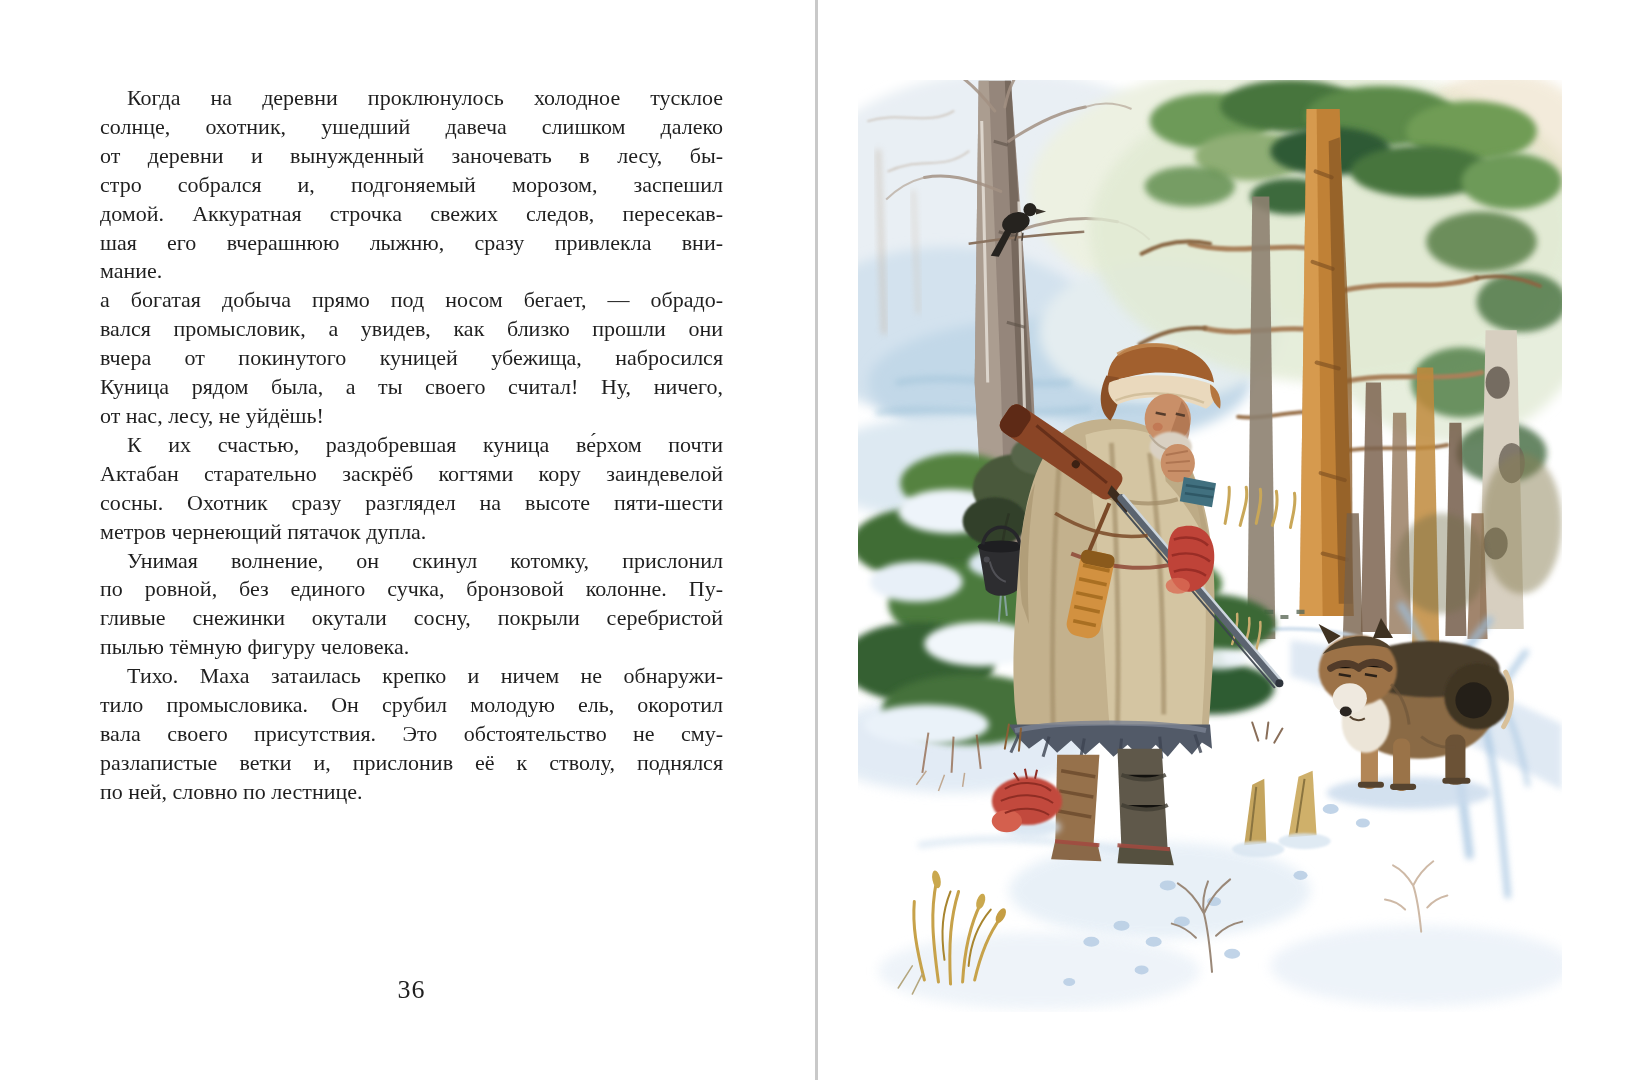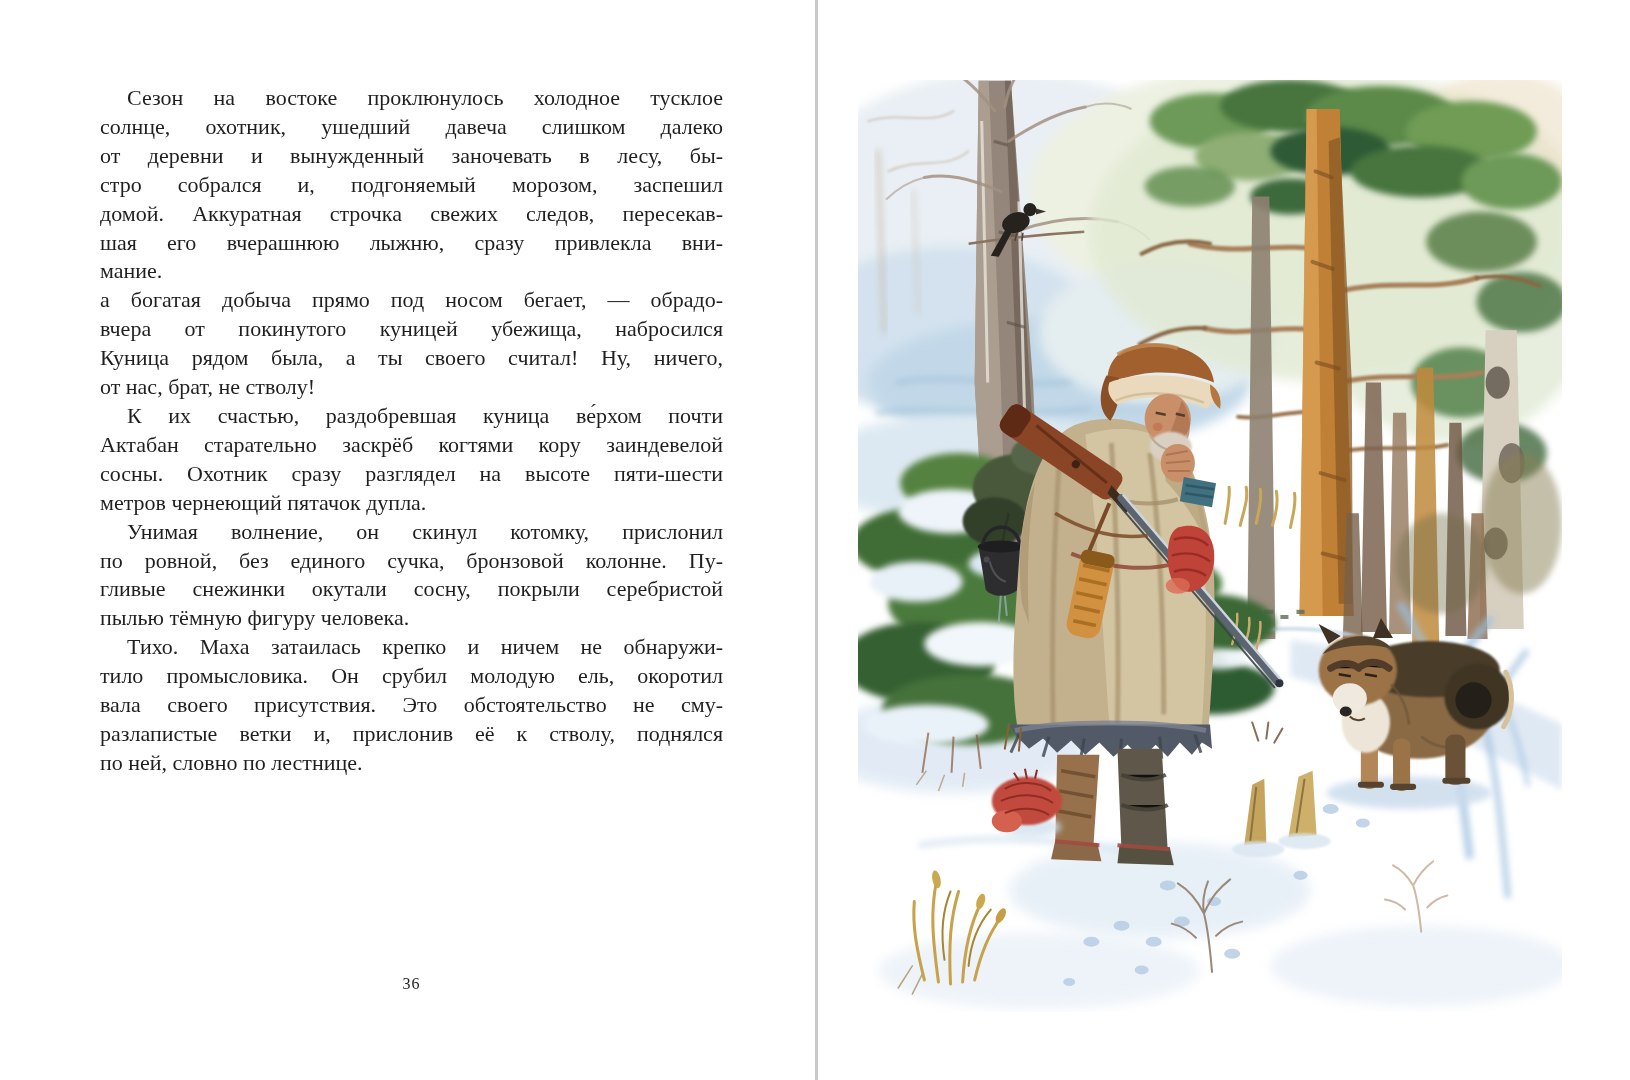--- a/index.html
+++ b/index.html
@@ -5,45 +5,46 @@
   html,body{margin:0;padding:0;background:#ffffff;}
   .spread{position:relative;width:1630px;height:1080px;background:#ffffff;overflow:hidden;
           font-family:"Liberation Serif", serif;color:#1f1f1f;}
   .textblock{position:absolute;left:100px;top:84px;width:623px;
              font-size:22px;line-height:28.9px;}
   .para{margin:0;padding:0;}
   .ln{text-align:justify;text-align-last:justify;white-space:normal;}
   .ln.end{text-align-last:left;}
   .ln.ind{text-indent:27px;}
   .pageno{position:absolute;left:100px;top:975px;width:623px;text-align:center;
-          font-size:16px;letter-spacing:1px;}
+          font-size:26px;letter-spacing:1px;}
   .gutter{position:absolute;left:815px;top:0;width:3px;height:1080px;background:#c9c9c9;}
   .illustration{position:absolute;left:858px;top:80px;width:704px;height:932px;}
 </style>
 </head>
 <body>
 
 <div class="spread">
 
   <section>
     <div class="textblock">
       <p class="para">
-        <span class="ln ind" style="display:block">Сезон на востоке проклюнулось холодное тусклое</span>
+        <span class="ln ind" style="display:block">Когда на деревни проклюнулось холодное тусклое</span>
         <span class="ln" style="display:block">солнце, охотник, ушедший давеча слишком далеко</span>
         <span class="ln" style="display:block">от деревни и вынужденный заночевать в лесу, бы-</span>
         <span class="ln" style="display:block">стро собрался и, подгоняемый морозом, заспешил</span>
         <span class="ln" style="display:block">домой. Аккуратная строчка свежих следов, пересекав-</span>
         <span class="ln" style="display:block">шая его вчерашнюю лыжню, сразу привлекла вни-</span>
         <span class="ln end" style="display:block">мание.</span>
       </p>
       <p class="para">
         <span class="ln" style="display:block">а богатая добыча прямо под носом бегает, — обрадо-</span>
+        <span class="ln" style="display:block">вался промысловик, а увидев, как близко прошли они</span>
         <span class="ln" style="display:block">вчера от покинутого куницей убежища, набросился</span>
         <span class="ln" style="display:block">Куница рядом была, а ты своего считал! Ну, ничего,</span>
-        <span class="ln end" style="display:block">от нас, брат, не стволу!</span>
+        <span class="ln end" style="display:block">от нас, лесу, не уйдёшь!</span>
       </p>
       <p class="para">
         <span class="ln ind" style="display:block">К их счастью, раздобревшая куница ве́рхом почти</span>
         <span class="ln" style="display:block">Актабан старательно заскрёб когтями кору заиндевелой</span>
         <span class="ln" style="display:block">сосны. Охотник сразу разглядел на высоте пяти-шести</span>
         <span class="ln end" style="display:block">метров чернеющий пятачок дупла.</span>
       </p>
       <p class="para">
         <span class="ln ind" style="display:block">Унимая волнение, он скинул котомку, прислонил</span>
         <span class="ln" style="display:block">по ровной, без единого сучка, бронзовой колонне. Пу-</span>

